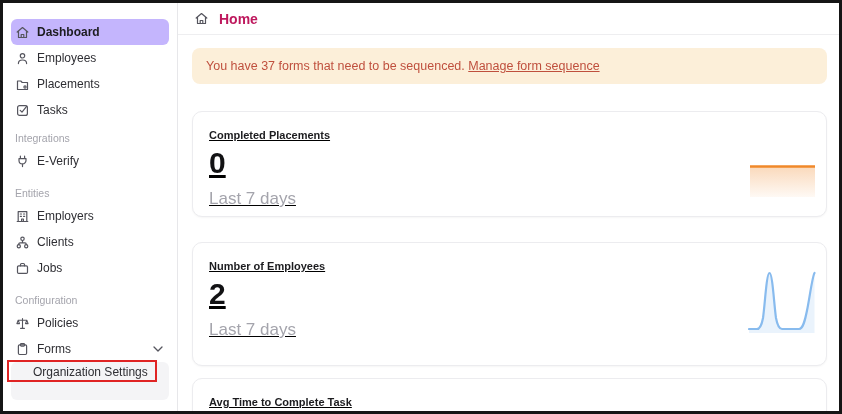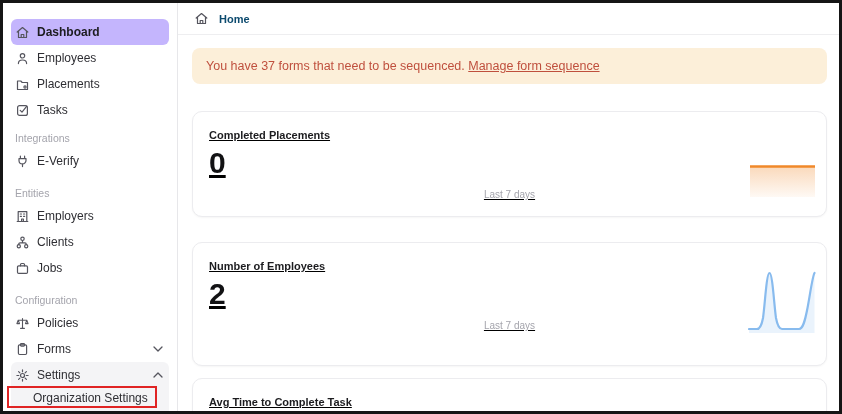--- a/index.html
+++ b/index.html
@@ -62,21 +62,21 @@
   }
 
   
   .main { flex: 1; display: flex; flex-direction: column; min-width: 0; }
   .main-header {
     height: 32px; min-height: 32px;
     display: flex; align-items: center; gap: 10px;
     padding: 0 16px;
     border-bottom: 1px solid #eeeef0;
   }
-  .main-header .title { font-size: 11px; font-weight: bold; color: #0c4a6e; }
+  .main-header .title { font-size: 14px; font-weight: bold; color: #be185d; }
   .content { flex: 1; padding: 13px 12px 0 14px; overflow: hidden; }
 
   .banner {
     background: #fcefd9;
     border-radius: 8px;
     padding: 11px 14px;
     font-size: 12.5px;
     color: #bf4f3d;
   }
   .banner a { color: inherit; text-decoration: underline; cursor: pointer; }
@@ -89,21 +89,21 @@
     box-shadow: 0 1px 2px rgba(0,0,0,0.04);
     padding: 17px 16px 14px 16px;
     height: 106px;
     text-decoration: underline;
   }
   .card.first { margin-top: 27px; }
   .card.mid   { margin-top: 25px; height: 124px; }
   .card.last  { margin-top: 12px; height: 120px; }
   .card-title { font-size: 11px; font-weight: bold; color: #1c1c1f; }
   .card-value { font-size: 30px; font-weight: bold; color: #121214; margin-top: 7px; line-height: 1; }
-  .card-sub   { font-size: 10px; color: #a4a4ac; margin-top: 11px; text-align: center; }
+  .card-sub   { font-size: 17px; color: #a4a4ac; margin-top: 11px; }
 
   .spark { position: absolute; right: 10px; }
   .spark-flat { top: 52px; }
   .spark-wave { top: 23px; }
 
   .icon { color: #55555e; }
 </style>
 </head>
 <body>
 
@@ -193,30 +193,20 @@
           <rect x="3.4" y="2.9" width="8.2" height="9.6" rx="1.2"></rect>
           <rect x="5.5" y="1.7" width="4" height="2.4" rx="0.8"></rect>
         </svg>
       <span>Forms</span>
       <svg class="chevron icon" width="10" height="6" viewBox="0 0 10 6" fill="none" stroke="currentColor" stroke-width="1.3" stroke-linecap="round" stroke-linejoin="round">
           <path d="M1 1 L5 5 L9 1"></path>
         </svg>
     </div>
 
     <div class="settings-group">
-      <div class="nav-item">
-        <svg class="icon" width="15" height="15" viewBox="0 0 15 15" fill="none" stroke="currentColor" stroke-width="1.2" stroke-linecap="round">
-            <circle cx="7.5" cy="7.5" r="2"></circle>
-            <path d="M7.5 1.9 v1.8 M7.5 11.3 v1.8 M1.9 7.5 h1.8 M11.3 7.5 h1.8 M3.6 3.6 l1.3 1.3 M10.1 10.1 l1.3 1.3 M11.4 3.6 l-1.3 1.3 M4.9 10.1 l-1.3 1.3"></path>
-          </svg>
-        <span>Settings</span>
-        <svg class="chevron icon" width="10" height="6" viewBox="0 0 10 6" fill="none" stroke="currentColor" stroke-width="1.3" stroke-linecap="round" stroke-linejoin="round">
-            <path d="M1 5 L5 1 L9 5"></path>
-          </svg>
-      </div>
       <div class="sub-item">
         <span>Organization Settings</span>
         <div class="red-box"></div>
       </div>
       <div class="sub-item">
         
       </div>
     </div>
 
   </aside>

